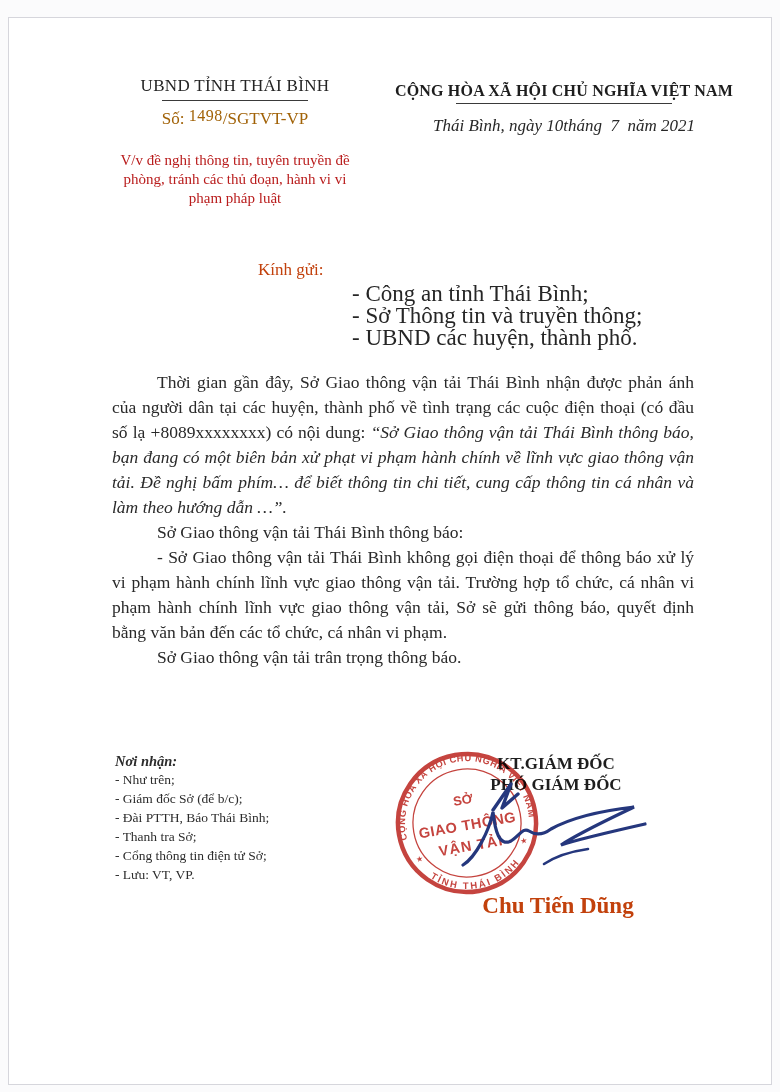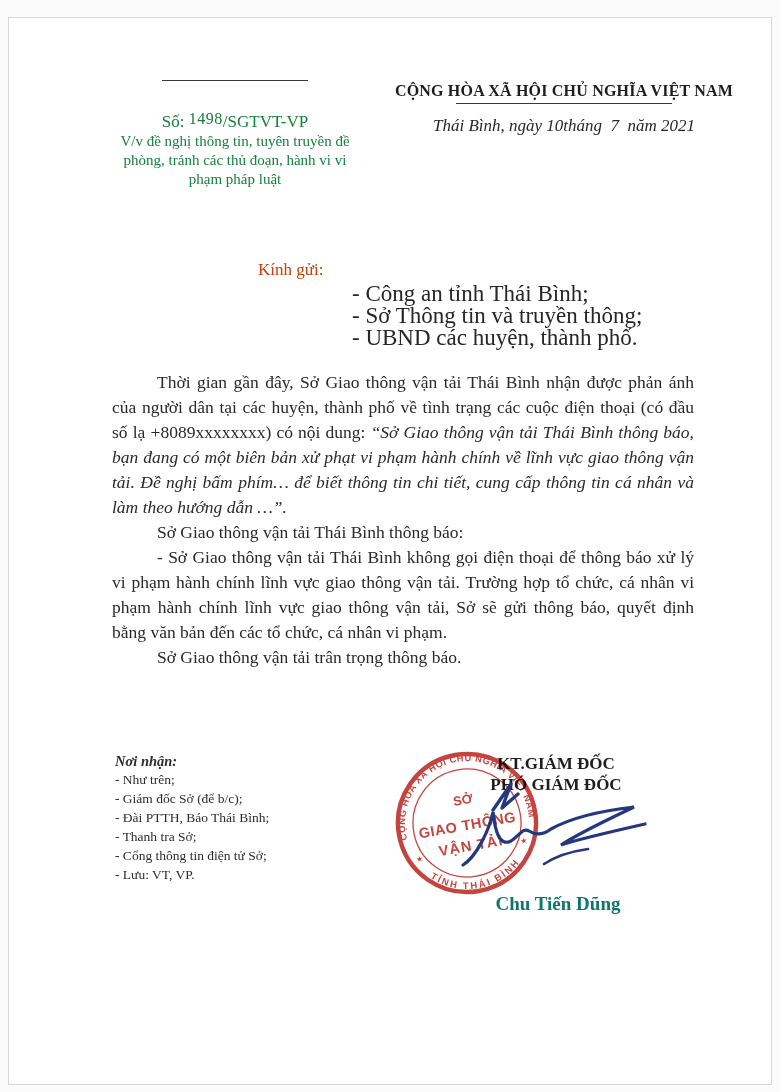--- a/index.html
+++ b/index.html
@@ -13,23 +13,23 @@
   .photo-frame{
     position:absolute;left:8px;top:17px;width:762px;height:1066px;
     border:1px solid #d6d6dc;background:#ffffff;
   }
   .abs{position:absolute;}
   
   .header-left{left:85px;top:76px;width:300px;text-align:center;}
   .org-parent{font-size:17px;letter-spacing:.3px;color:#242424;}
   .org-name{font-size:19px;font-weight:bold;letter-spacing:.3px;margin-top:3px;color:#1d1d1d;}
   .rule-left{width:146px;border-bottom:1.6px solid #3a3a3a;margin:4px auto 0 auto;}
-  .doc-number{font-size:17px;margin-top:31px;color:#15803d;}
+  .doc-number{font-size:17px;margin-top:8px;color:#a16207;}
   .doc-number .hand-no{position:relative;top:-3px;font-size:16px;letter-spacing:.5px;}
-  .subject{font-size:15px;line-height:19px;margin-top:0;color:#15803d;}
+  .subject{font-size:15px;line-height:19px;margin-top:22px;color:#b91c1c;}
   .header-right{left:375px;top:82px;width:378px;text-align:center;}
   .motto1{font-size:16px;font-weight:bold;letter-spacing:.2px;color:#1d1d1d;white-space:nowrap;}
   .motto2{font-size:18px;font-weight:bold;margin-top:4px;color:#1d1d1d;}
   .rule-right{width:216px;border-bottom:1.6px solid #3a3a3a;margin:3px auto 0 auto;}
   .date-line{font-size:17px;font-style:italic;margin-top:12px;color:#272727;}
   .date-line .pre{white-space:pre;}
   
   .salutation{left:258px;top:260px;font-size:17px;color:#c2410c;}
   .recipient-list{left:352px;top:283px;font-size:23px;line-height:22px;color:#262626;}
   
@@ -39,32 +39,33 @@
     text-align:justify;text-indent:45px;color:#292929;
   }
   .quote{font-style:italic;}
   
   .noi-nhan{left:115px;top:753px;color:#2c2c2c;}
   .noi-nhan-label{font-size:14.5px;font-weight:bold;font-style:italic;}
   .noi-nhan-item{font-size:13.5px;line-height:19px;}
   .sign-title{left:456px;top:753px;width:200px;text-align:center;
     font-size:17px;font-weight:bold;line-height:21px;color:#1e1e1e;z-index:1;}
   .signer-name{left:458px;top:893px;width:200px;text-align:center;
-    font-size:19px;font-weight:bold;color:#0f766e;z-index:4;}
+    font-size:23px;font-weight:bold;color:#c2410c;z-index:4;}
   .seal-wrap{left:393px;top:749px;width:148px;height:148px;z-index:2;
     transform:rotate(-10deg);mix-blend-mode:multiply;opacity:.95;}
   .sig-wrap{left:448px;top:768px;width:215px;height:125px;z-index:3;}
   .seal-sans{font-family:"Liberation Sans","DejaVu Sans",sans-serif;font-weight:bold;}
 </style>
 </head>
 <body>
 
 <div class="photo-frame"></div>
 
 <div class="abs header-left">
+  <div class="org-parent">UBND TỈNH THÁI BÌNH</div>
   <div class="rule-left"></div>
   <div class="doc-number"><span>Số:</span>&nbsp;<span class="hand-no">1498</span><span>/SGTVT-VP</span></div>
   <div class="subject">
     <div>V/v đề nghị thông tin, tuyên truyền đề</div>
     <div>phòng, tránh các thủ đoạn, hành vi vi</div>
     <div>phạm pháp luật</div>
   </div>
 </div>
 
 <div class="abs header-right">

